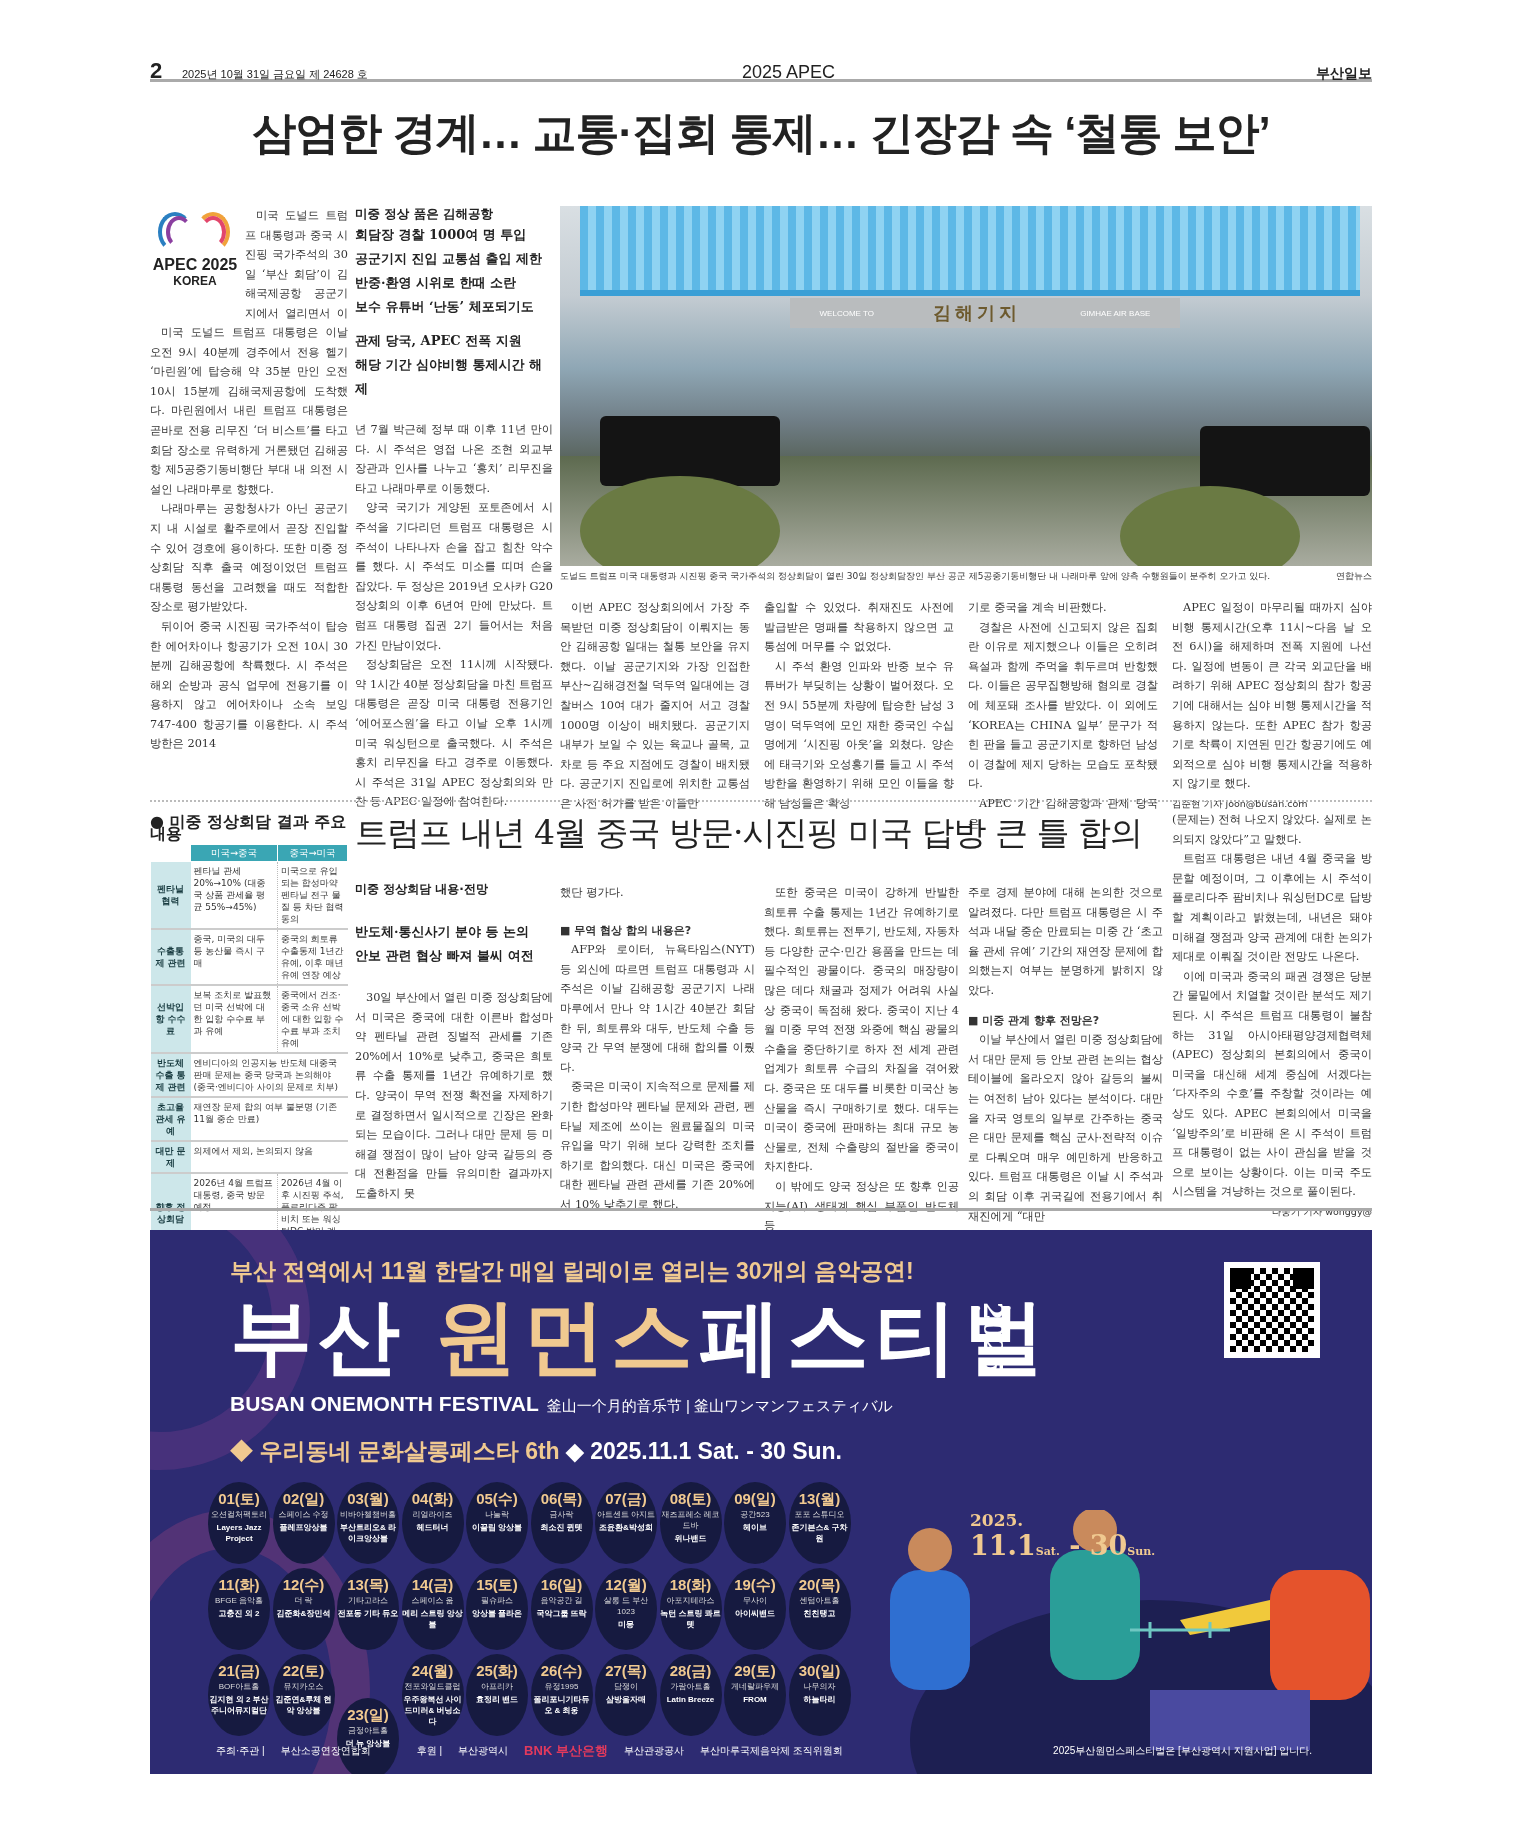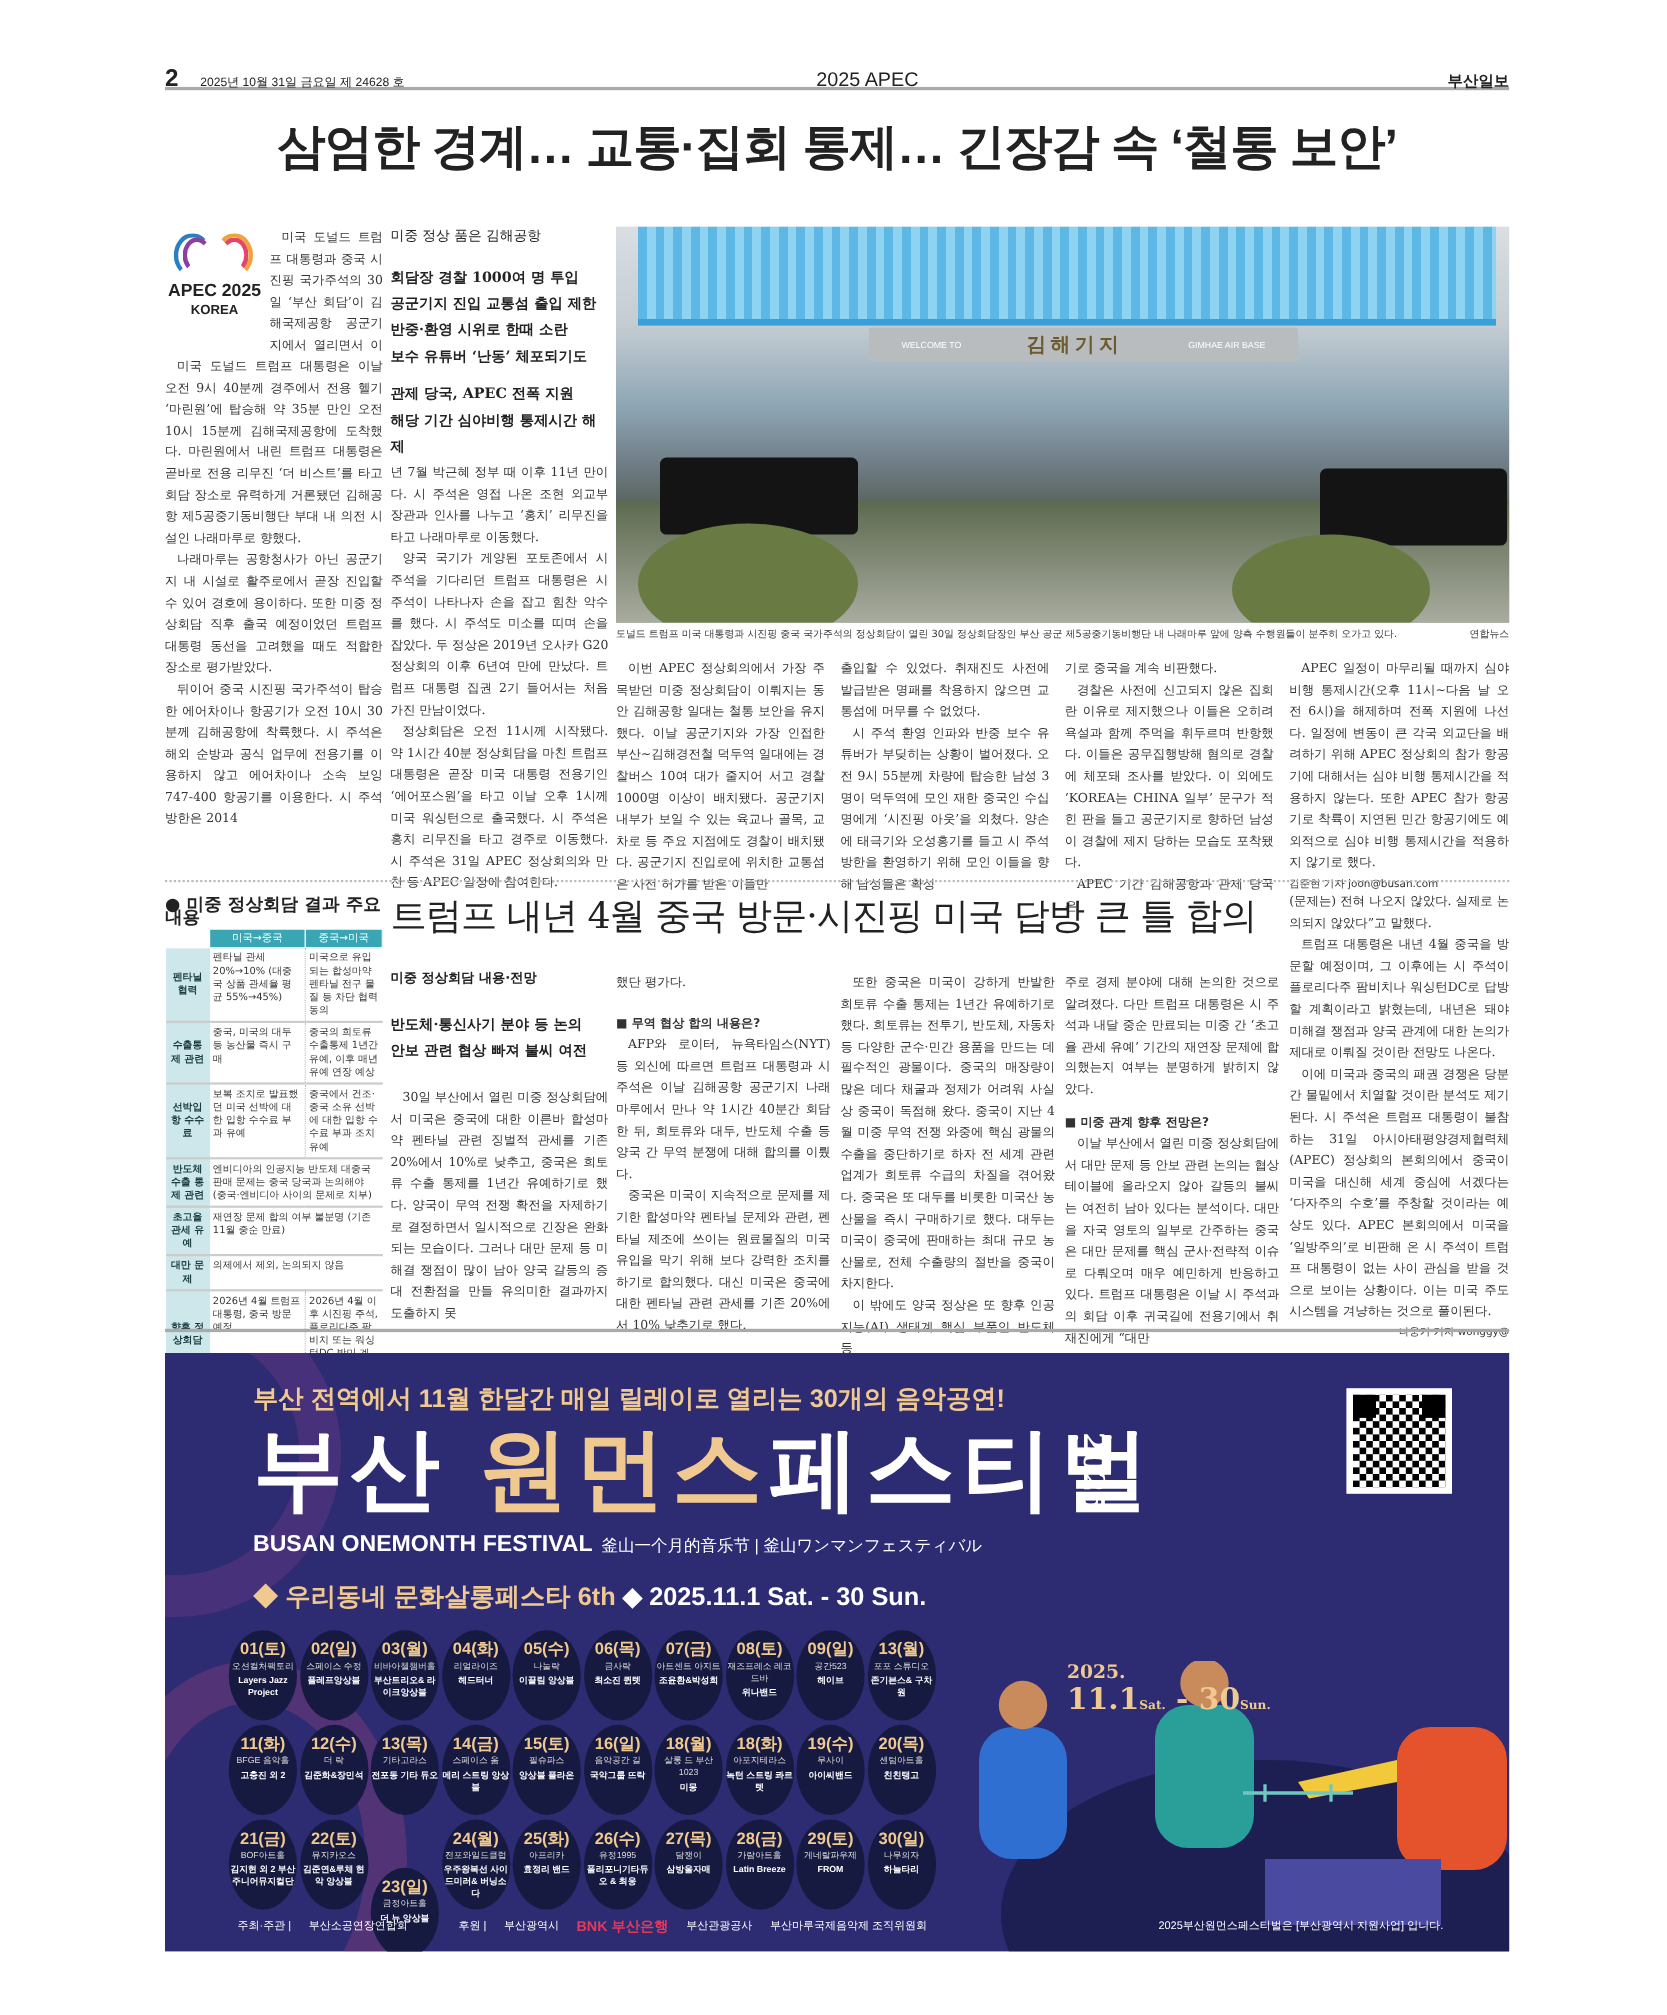--- a/index.html
+++ b/index.html
@@ -12,21 +12,21 @@
   .masthead .paper { font-size: 14px; font-weight: bold; }
   h1.head { font-family: "Liberation Sans", sans-serif; font-weight: bold; font-size: 44px; text-align: center; margin-top: 22px; height: 56px; letter-spacing: -1px; }
   .col { position: absolute; font-size: 11.3px; line-height: 19.6px; text-align: justify; color: #333; }
   .col p { text-indent: 11px; }
   .apec-logo { position: absolute; left: 0; top: 148px; width: 90px; height: 100px; text-align: center; font-family: "Liberation Sans", sans-serif; }
   .apec-logo .arcs { height: 50px; position: relative; }
   .apec-logo .arcs span { position: absolute; border: 4px solid; border-radius: 50%; }
   .apec-logo .t1 { font-weight: bold; font-size: 16px; }
   .apec-logo .t2 { font-weight: bold; font-size: 12px; }
   .subhead-box { position: absolute; left: 205px; top: 148px; width: 200px; font-family: "DejaVu Sans", sans-serif; }
-  .subhead-box .kicker { font-size: 12.5px; font-weight: normal; margin-bottom: 18px; }
+  .subhead-box .kicker { font-size: 12.5px; font-weight: bold; }
   .subhead-box .lines div { font-size: 13px; font-weight: bold; line-height: 24px; font-family: "DejaVu Serif", serif; }
   .subhead-box .gap { height: 10px; }
   .photo { position: absolute; left: 410px; top: 148px; width: 812px; height: 360px; background: linear-gradient(180deg,#d9dfe3 0%, #c4ccd2 25%, #8fa7b5 45%, #6f7d85 60%, #4f5a4c 75%, #7e8a72 100%); overflow: hidden; }
   .photo .roof { position: absolute; left: 20px; top: 0; width: 780px; height: 90px; background: repeating-linear-gradient(90deg,#5db8e6 0 8px,#8fd3f2 8px 16px); border-bottom: 6px solid #3a9fd6; }
   .photo .sign { position: absolute; left: 230px; top: 92px; width: 390px; height: 30px; background: #b9bcbe; font-family: "Liberation Sans", sans-serif; font-size: 8px; color: #fff; display: flex; align-items: center; justify-content: space-around; }
   .photo .sign b { font-size: 18px; color: #6d5a2e; letter-spacing: 4px; }
   .photo .ground { position: absolute; left: 0; bottom: 0; width: 100%; height: 110px; background: linear-gradient(180deg,#5d6a4f,#a9aca0); }
   .photo .bush { position: absolute; border-radius: 50%; background: #6a7a43; }
   .photo .car { position: absolute; background: #141414; border-radius: 6px; }
   .caption { position: absolute; left: 410px; top: 512px; width: 812px; font-family: "DejaVu Sans", sans-serif; font-size: 9px; color: #333; display: flex; justify-content: space-between; }
@@ -329,21 +329,21 @@
         <div class="d">15(토)</div>
         <div class="v">필슈파스</div>
         <div class="a">앙상블 플라온</div>
       </div>
       <div class="circ" style="left: 322.5px; top: 86px; width: 62px; height: 82px;">
         <div class="d">16(일)</div>
         <div class="v">음악공간 길</div>
         <div class="a">국악그룹 뜨락</div>
       </div>
       <div class="circ" style="left: 387px; top: 86px; width: 62px; height: 82px;">
-        <div class="d">18(월)</div>
+        <div class="d">12(월)</div>
         <div class="v">살롱 드 부산 1023</div>
         <div class="a">미몽</div>
       </div>
       <div class="circ" style="left: 451.5px; top: 86px; width: 62px; height: 82px;">
         <div class="d">18(화)</div>
         <div class="v">아포지테라스</div>
         <div class="a">녹턴 스트링 콰르텟</div>
       </div>
       <div class="circ" style="left: 516px; top: 86px; width: 62px; height: 82px;">
         <div class="d">19(수)</div>

